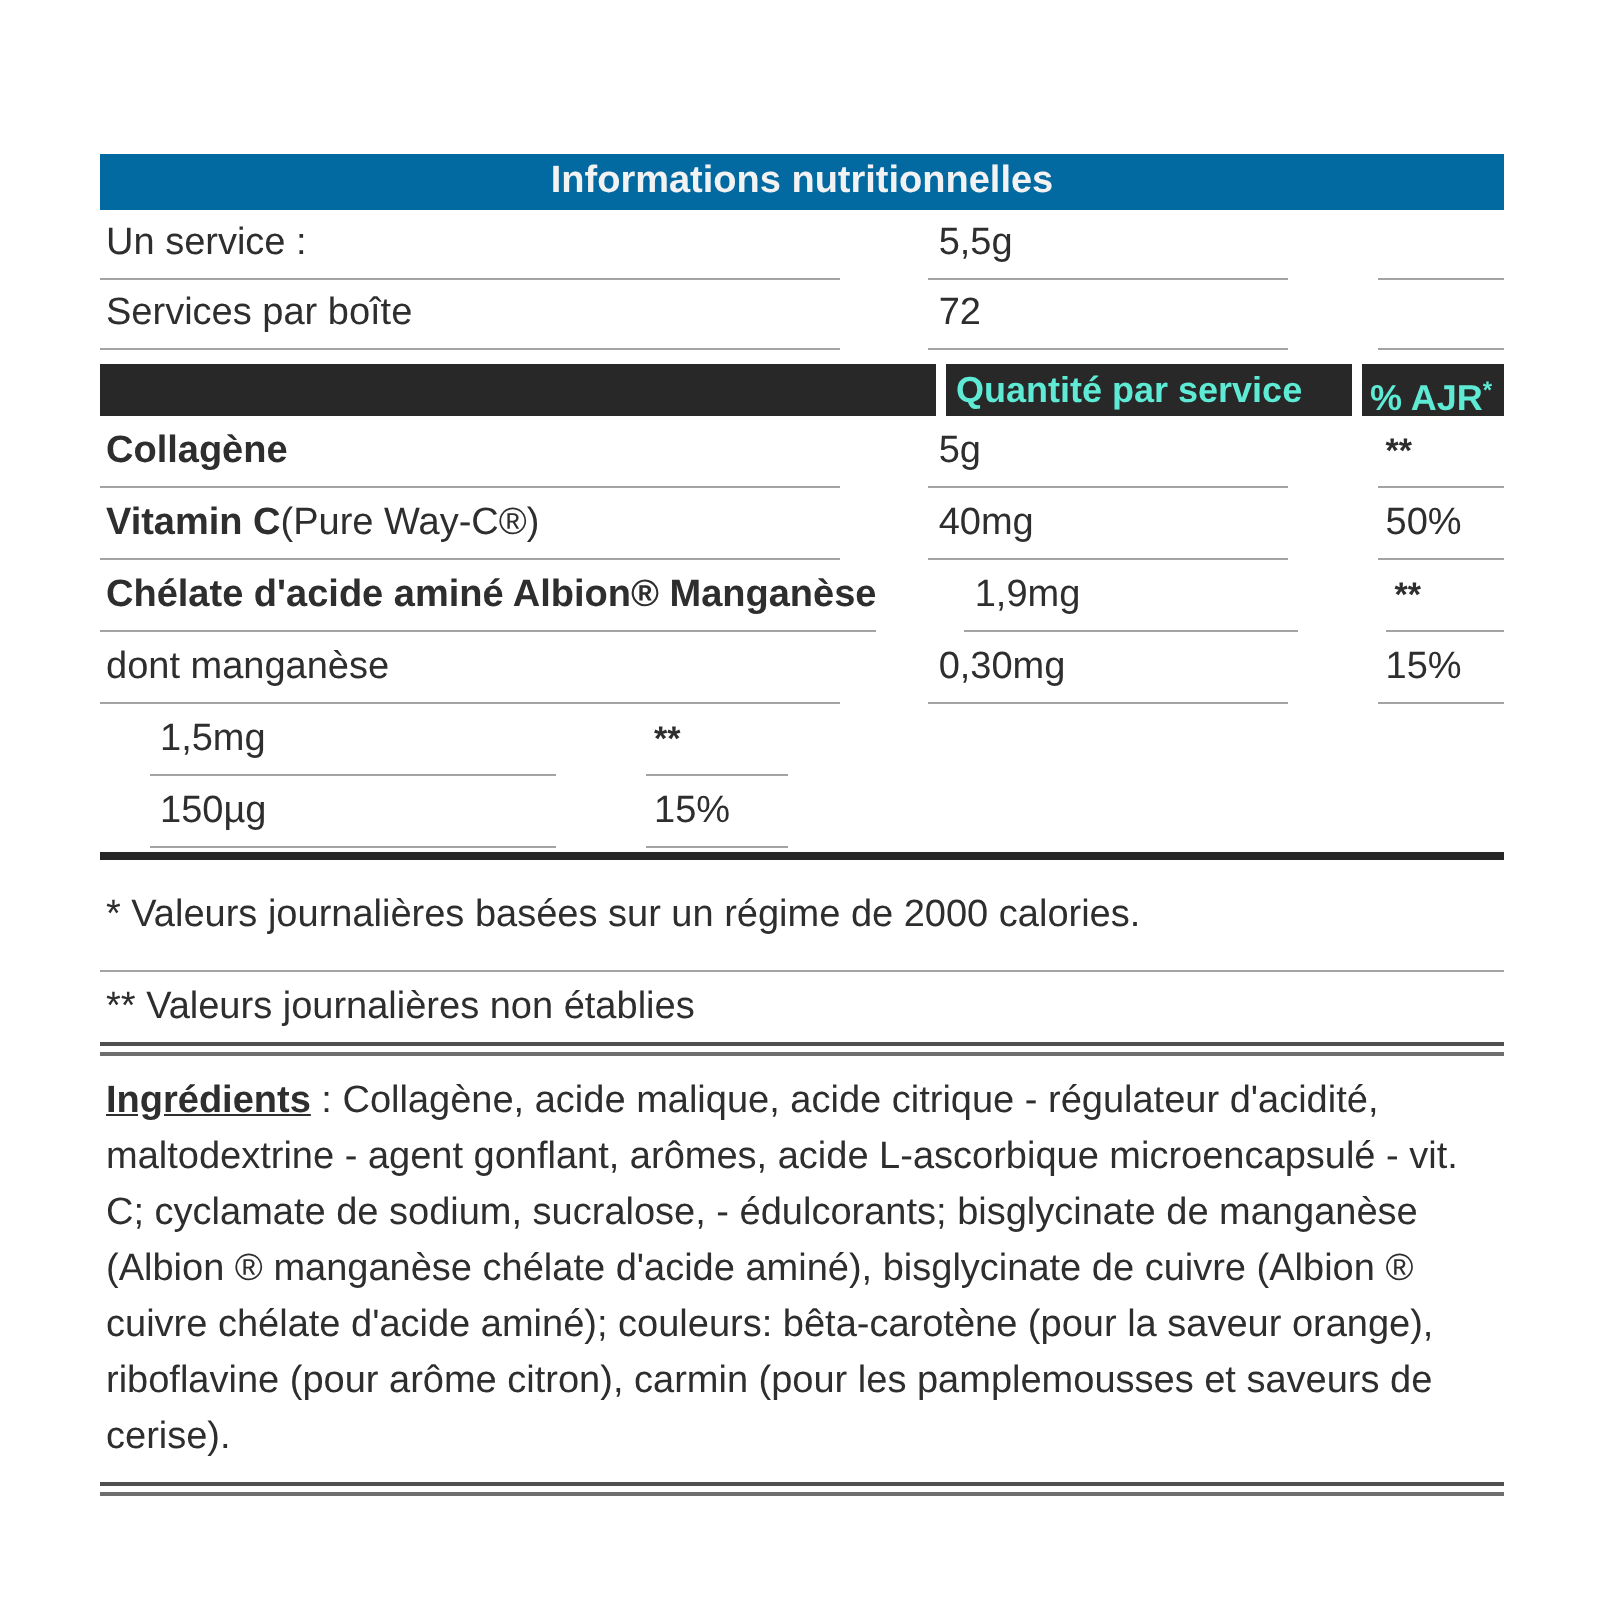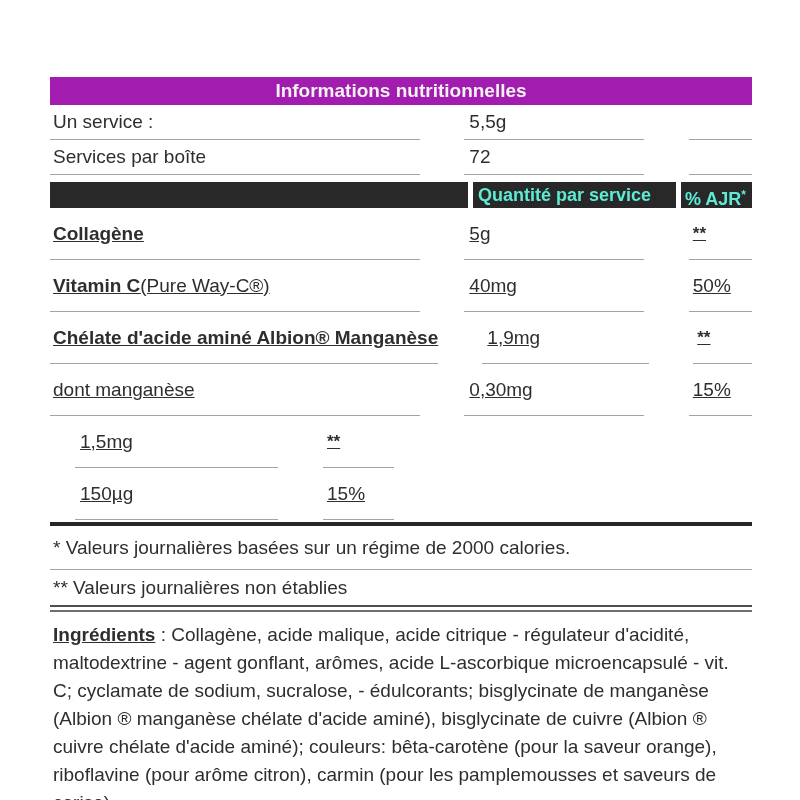--- a/index.html
+++ b/index.html
@@ -12,21 +12,21 @@
     color: #2e2e2e;
   }
   .sheet {
     position: absolute;
     left: 50px;
     top: 77px;
     width: 702px;
   }
   .title-bar {
     height: 28px;
-    background: #a21caf;
+    background: #0369a1;
     color: #f2f2f2;
     font-weight: bold;
     font-size: 19px;
     line-height: 28px;
     text-align: center;
   }
   .row {
     display: flex;
     height: 35px;
     align-items: center;
@@ -56,42 +56,42 @@
     color: #5eead4;
     font-weight: bold;
     font-size: 18px;
     line-height: 26px;
     box-sizing: border-box;
     white-space: nowrap;
   }
   .hcell.c-label { border-bottom: none; }
   .hcell.c-qty, .hcell.c-ajr { border-bottom: none; display: block; }
   .sup { font-size: 12px; vertical-align: 6px; }
-  .nrow { height: 52px; text-decoration: underline; }
+  .nrow { height: 36px; }
   .lbl-b { font-weight: bold; }
   .plain .lbl-b { font-weight: normal; }
   .ajr-stars { font-weight: bold; font-size: 17px; }
   .rule-heavy {
     margin-top: 2px;
     height: 4px;
     background: #262626;
   }
   .rule-double {
     height: 7px;
     border-top: 2px solid #4f4f4f;
     border-bottom: 2px solid #6e6e6e;
     box-sizing: border-box;
   }
   .fnrow {
     display: flex;
     align-items: center;
     font-size: 19px;
     padding-left: 3px;
   }
-  .fn1 { height: 44px; border-bottom: 1px solid #a3a3a3; box-sizing: border-box; }
+  .fn1 { height: 56px; border-bottom: 1px solid #a3a3a3; box-sizing: border-box; }
   .fn2 { height: 35px; }
   .ingredients {
     padding: 9px 0 8px 3px;
     width: 676px;
     font-size: 19px;
     line-height: 28px;
   }
   .ing-head {
     font-weight: bold;
     text-decoration: underline;

